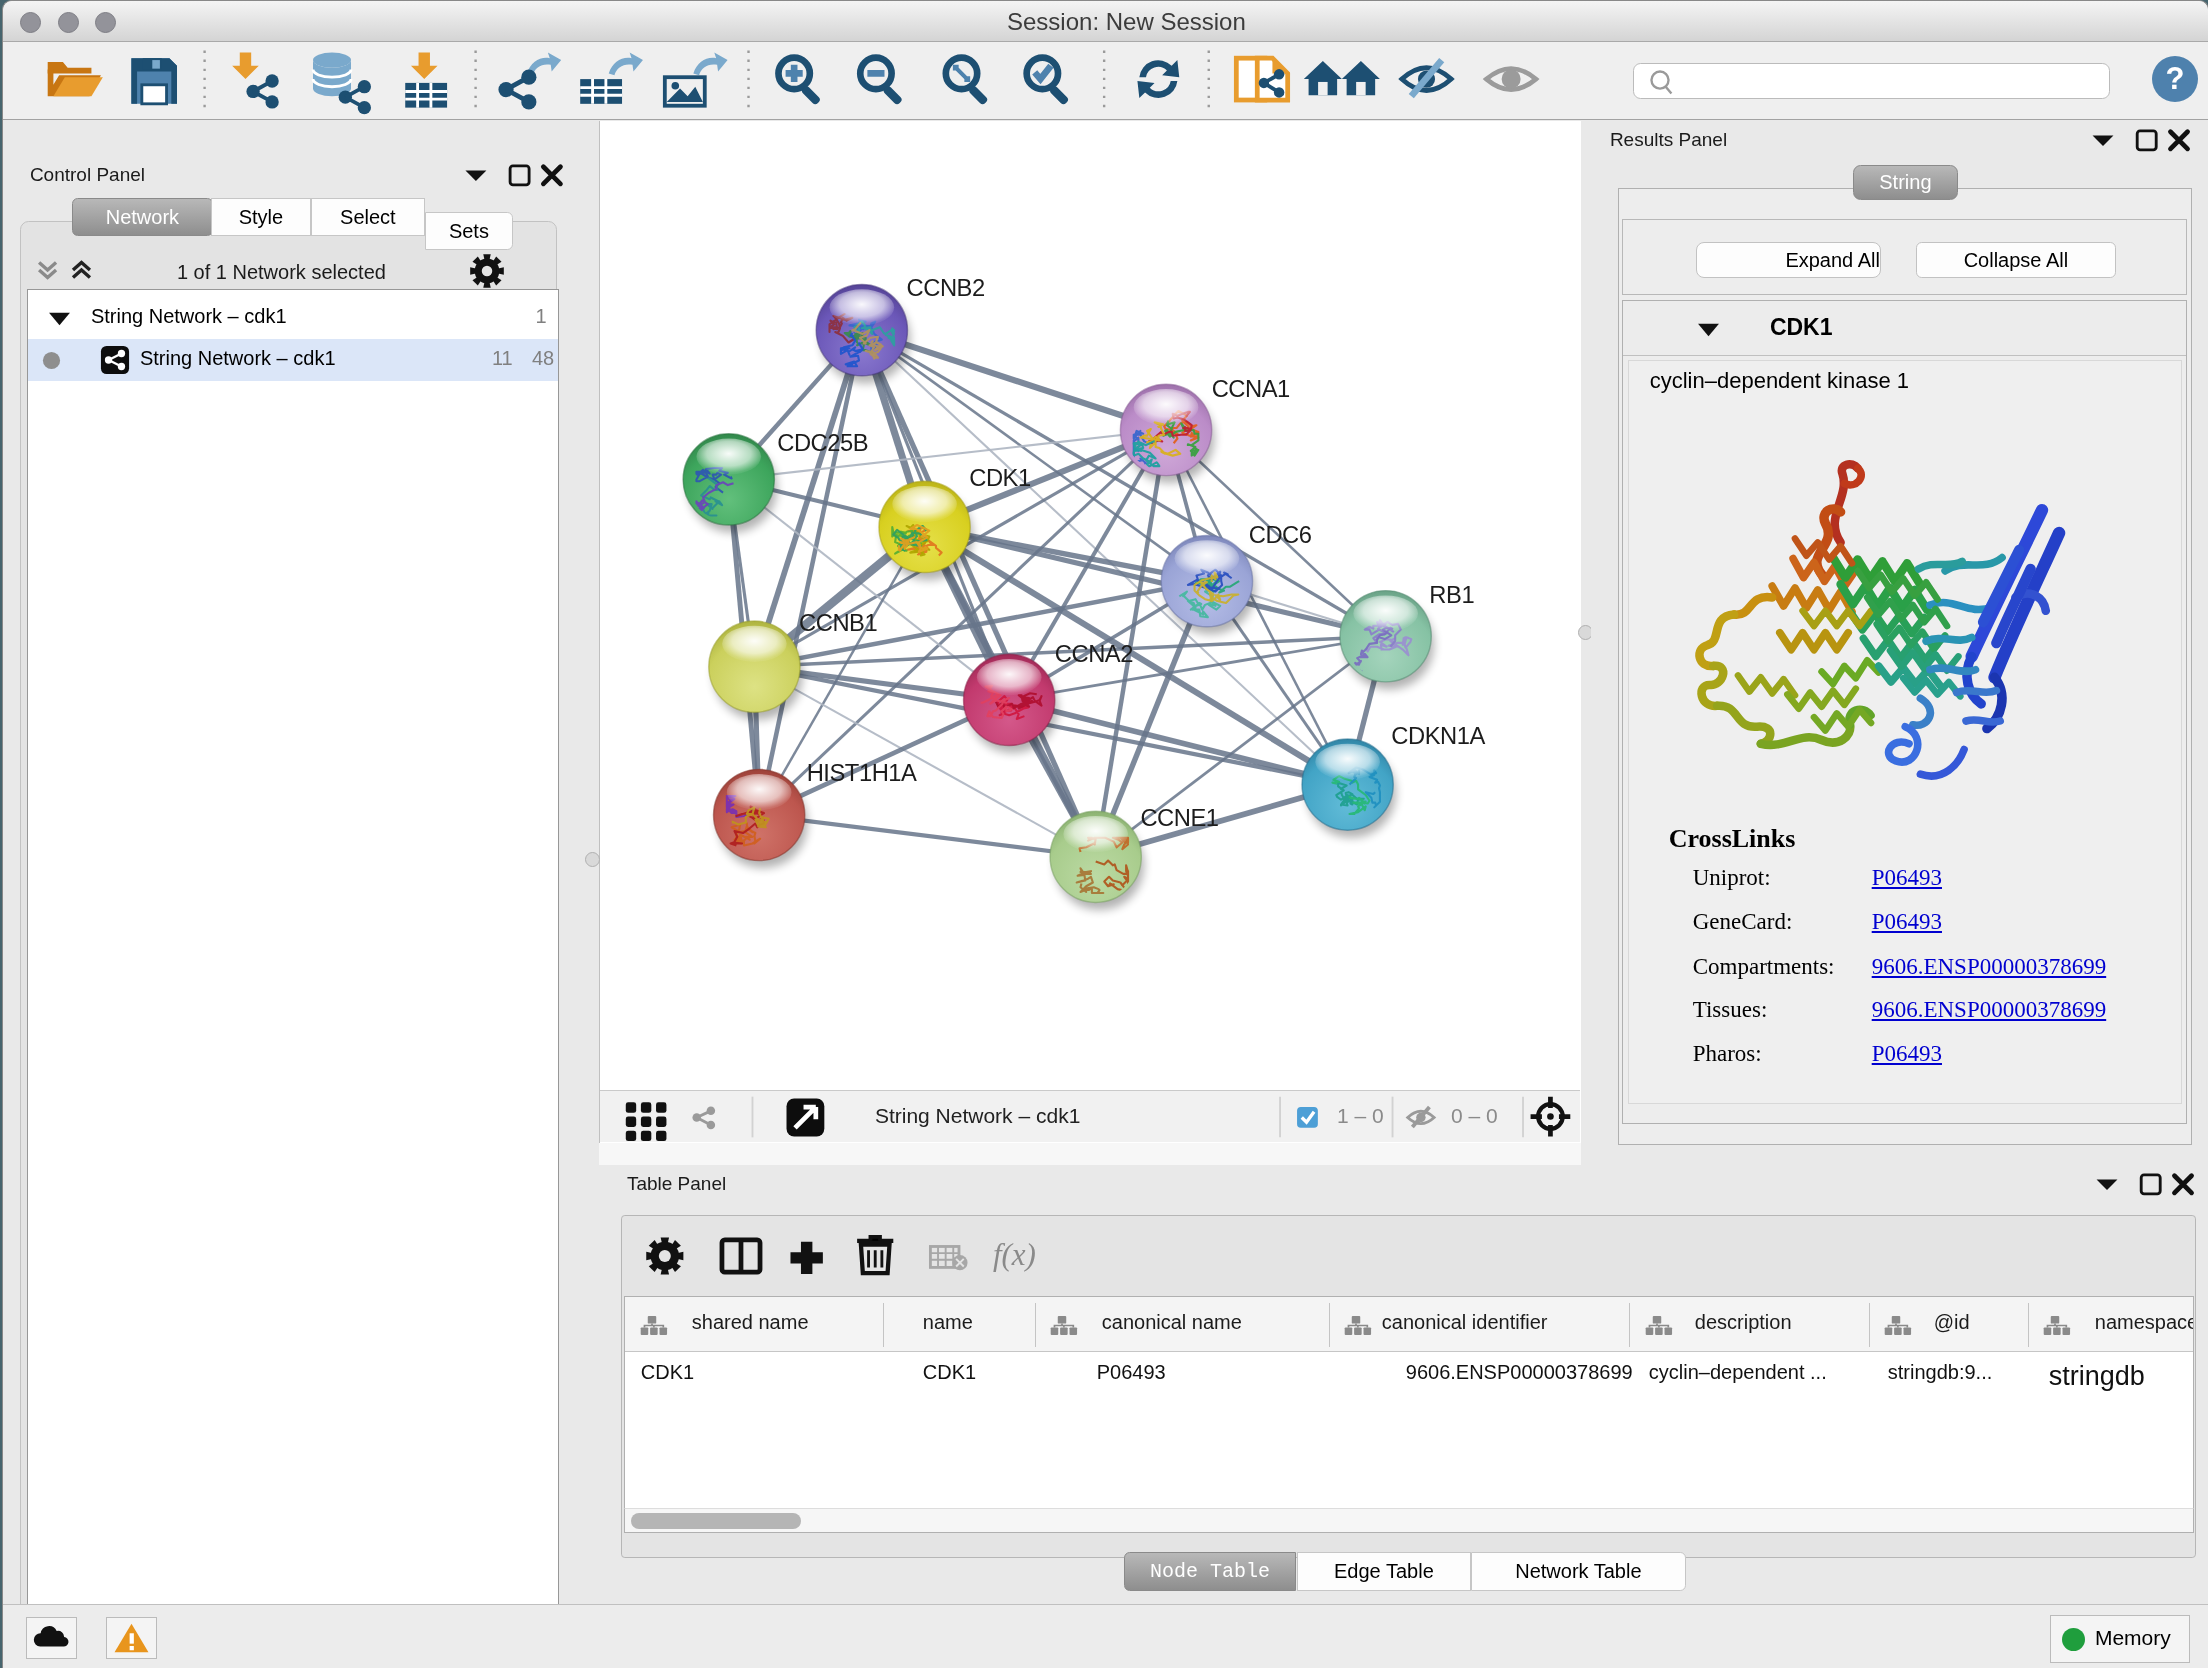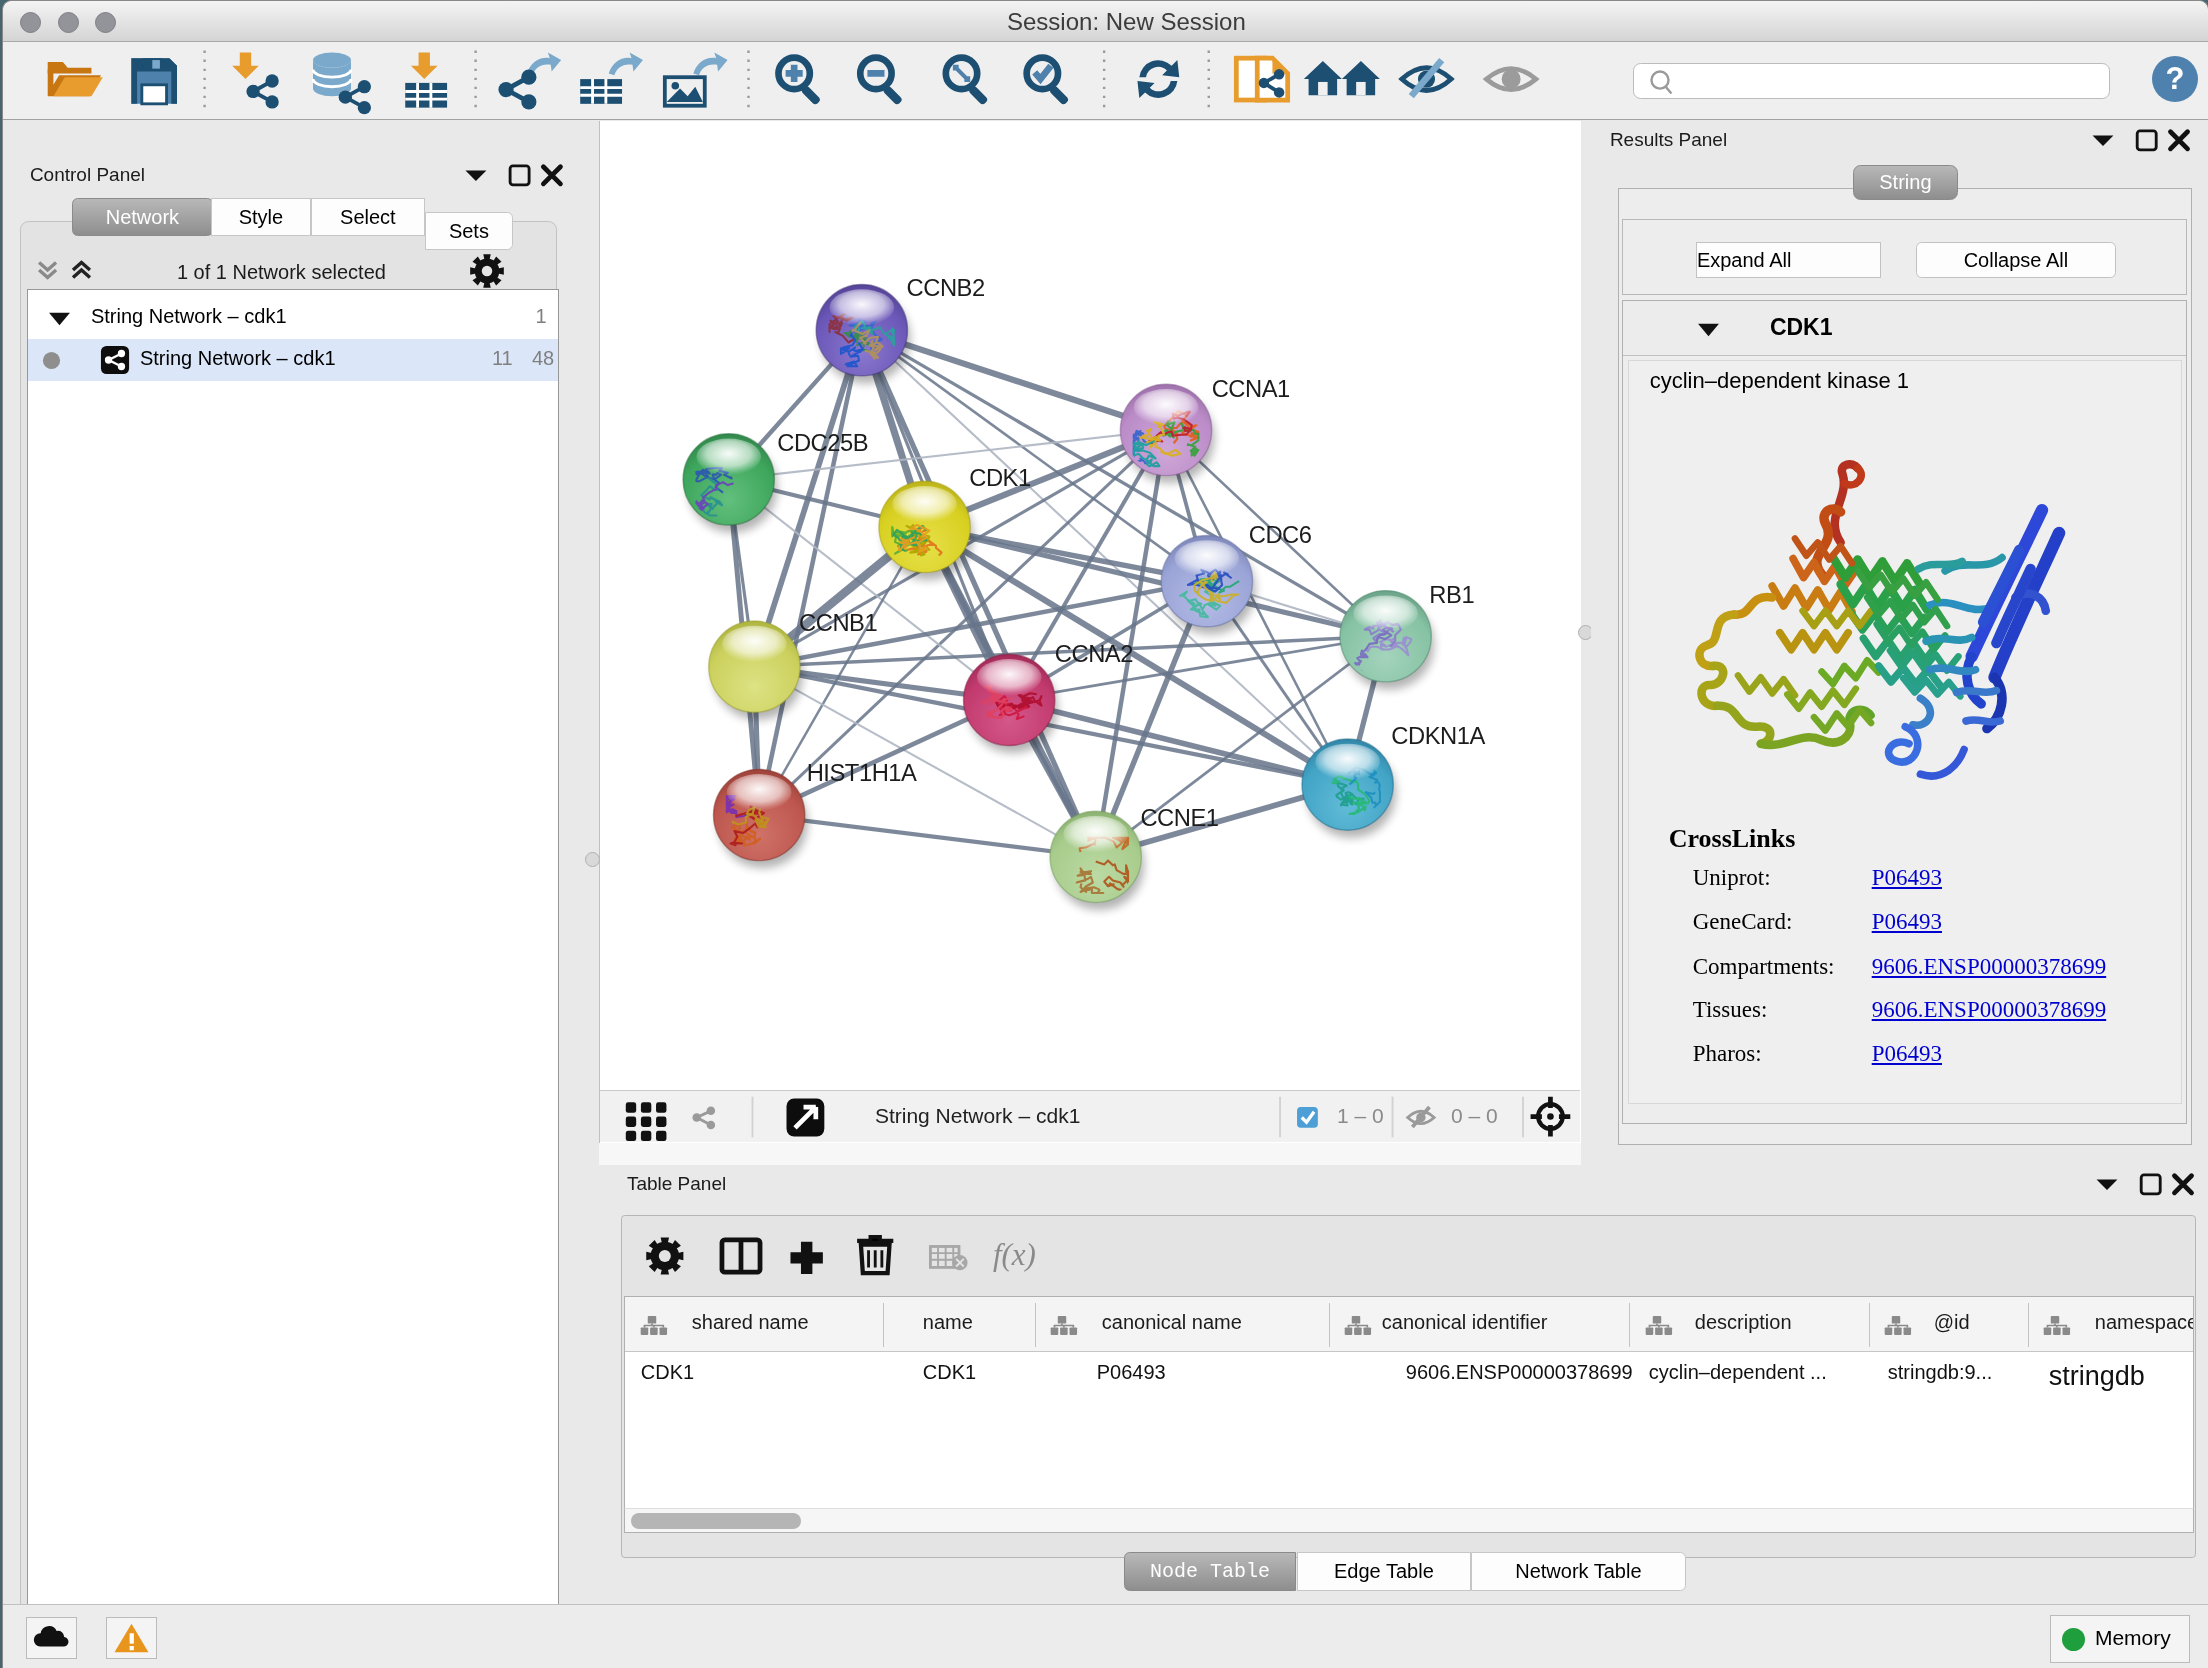--- a/index.html
+++ b/index.html
@@ -588,21 +588,21 @@
 <path d="M9,9 L31,9 L20,20 Z" fill="#111"></path>
 <rect x="56" y="4" width="20" height="20" rx="3" fill="none" stroke="#111" stroke-width="3"></rect>
 <g stroke="#111" stroke-width="5" stroke-linecap="round">
             <path d="M91,5 L109,23 M109,5 L91,23"></path>
           </g>
 </g>
       </svg>
  <div class="abs" style="left:27px;top:67px;width:574px;height:957px;background:#ededed;border:1px solid #b0b0b0;"></div>
  <div class="abs graytab" style="left:262px;top:44px;width:105px;height:35px;border-radius:7.6px;text-align:center;line-height:33px;font-size:20px;z-index:3;">String</div>
  <div class="abs" style="left:31px;top:98px;width:565px;height:76px;border:1px solid #b8b8b8;">
-   <div class="abs" style="left:73px;top:22px;width:185px;height:36px;background:#fdfdfd;border:1px solid #c2c2c2;border-radius:0;text-align:left;line-height:34px;font-size:20px;">Expand All</div>
+   <div class="abs" style="left:73px;top:22px;width:185px;height:36px;background:#fdfdfd;border:1px solid #c2c2c2;border-radius:8px;text-align:right;line-height:34px;font-size:20px;">Expand All</div>
    <div class="abs" style="left:293px;top:22px;width:200px;height:36px;background:#fdfdfd;border:1px solid #c2c2c2;border-radius:5.7px;text-align:center;line-height:34px;font-size:20px;">Collapse All</div>
  </div>
  <div class="abs" style="left:31px;top:179px;width:565px;height:824px;border:1px solid #b0b0b0;">
    <div class="abs" style="left:0;top:0;width:100%;height:55px;background:#ececec;border-bottom:1px solid #c0c0c0;">
      <svg class="abs" width="25" height="19" viewBox="0 0 26 20" style="left:73px;top:19px">
             <path d="M2,4 L24,4 L13,17 Z" fill="#111"></path>
           </svg>
      <span class="abs" style="left:147px;top:13.3px;font-size:23px;font-weight:bold;">CDK1</span>
    </div>
    <div class="abs" style="left:4.8px;top:59px;width:554px;height:744px;background:#efefef;border:1px solid #d8d8d8;">

